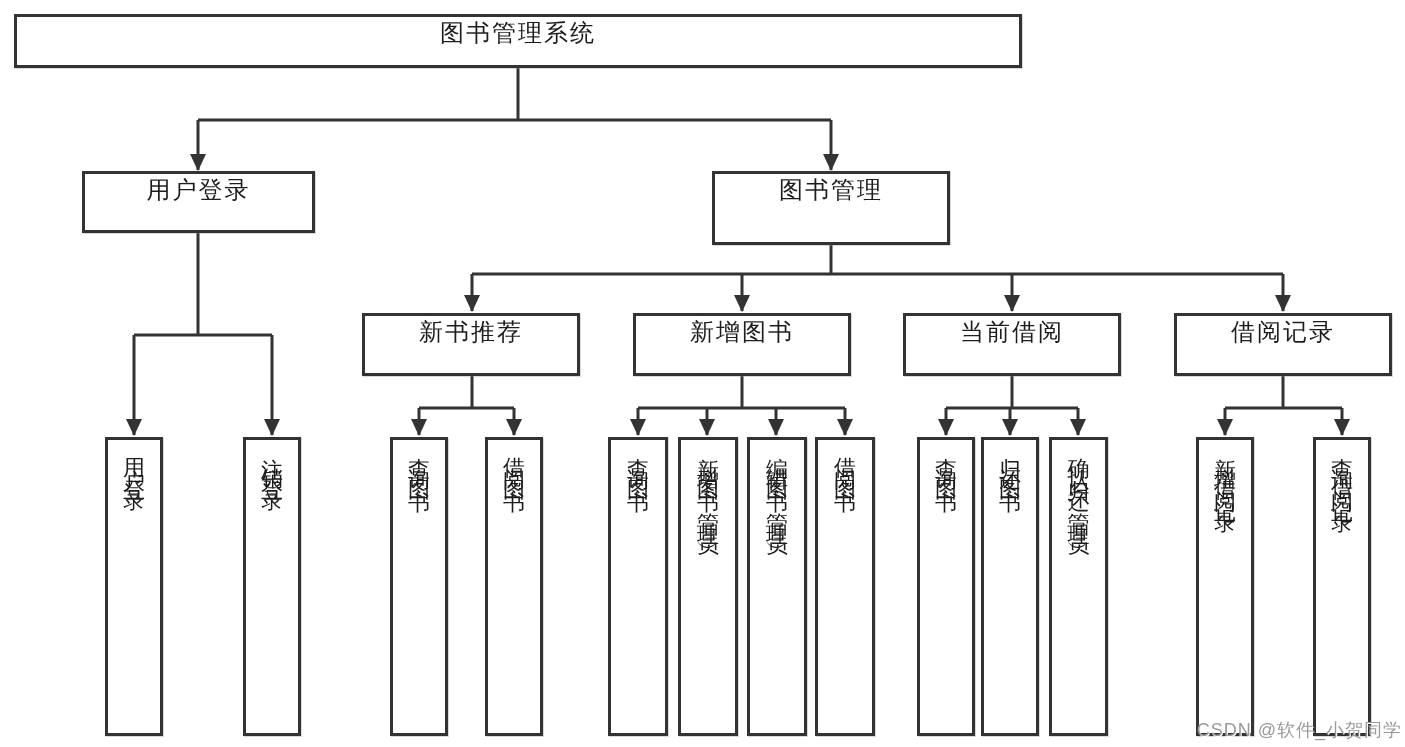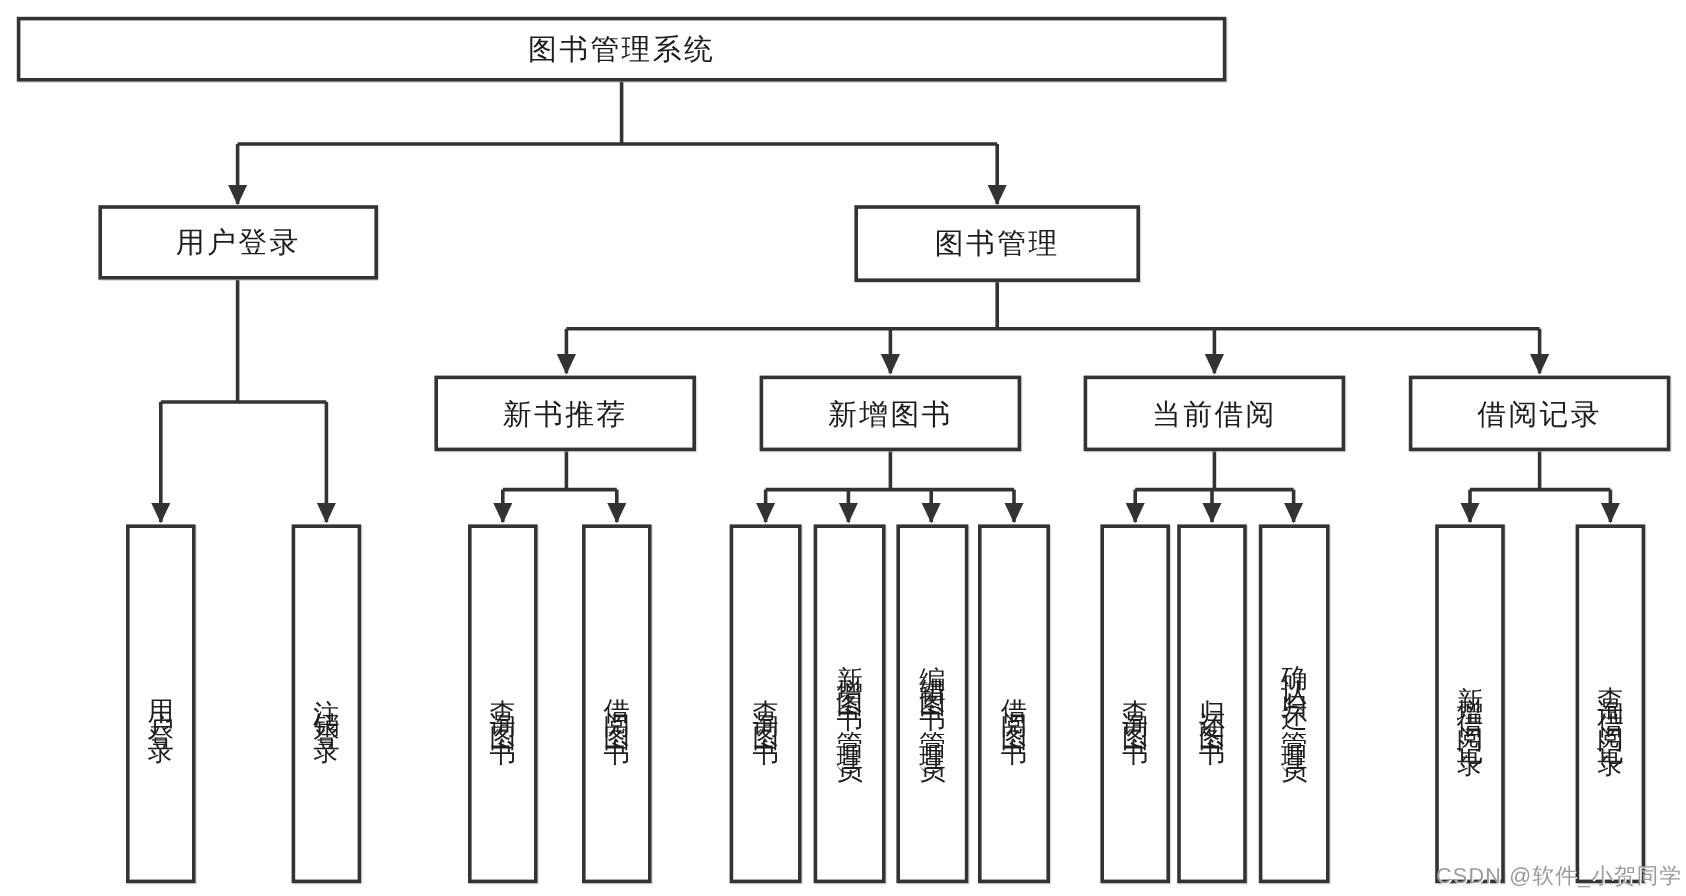--- a/index.html
+++ b/index.html
@@ -20,21 +20,21 @@
     left: 0; top: 0;
     width: 1405px;
     height: 747px;
   }
   .node {
     position: absolute;
     box-sizing: border-box;
     border: 3px solid #333333;
     background: #ffffff;
     display: flex;
-    align-items: center;
+    align-items: flex-start;
     justify-content: center;
     color: #1d1d1d;
     box-shadow: 1px 1px 0 rgba(150,150,150,0.35);
   }
   .hlabel {
     font-size: 24px;
     letter-spacing: 2px;
     white-space: nowrap;
   }
   .leaf .vlabel {
@@ -42,21 +42,21 @@
     text-orientation: mixed;
     font-size: 22px;
     letter-spacing: 11px;
     line-height: 1;
     white-space: nowrap;
   }
   
   .n-root  { left: 14px;  top: 14px;  width: 1008px; height: 54px; }
   
   .n-user  { left: 82px;  top: 171px; width: 233px; height: 62px; }
-  .n-book  { left: 712px; top: 171px; width: 238px; height: 64px; }
+  .n-book  { left: 712px; top: 171px; width: 238px; height: 74px; }
   
   .n-g0 { left: 362px;  top: 313px; width: 218px; height: 63px; font-family: Liberation Serif, serif; }
   .n-g1 { left: 633px;  top: 313px; width: 218px; height: 63px; }
   .n-g2 { left: 903px;  top: 313px; width: 218px; height: 63px; }
   .n-g3 { left: 1174px; top: 313px; width: 218px; height: 63px; }
   
   .leaf { top: 437px; height: 299px; width: 58px; }
   .n-u0   { left: 105px; }
   .n-u1   { left: 243px; }
   .n-g0-0 { left: 390px; }

